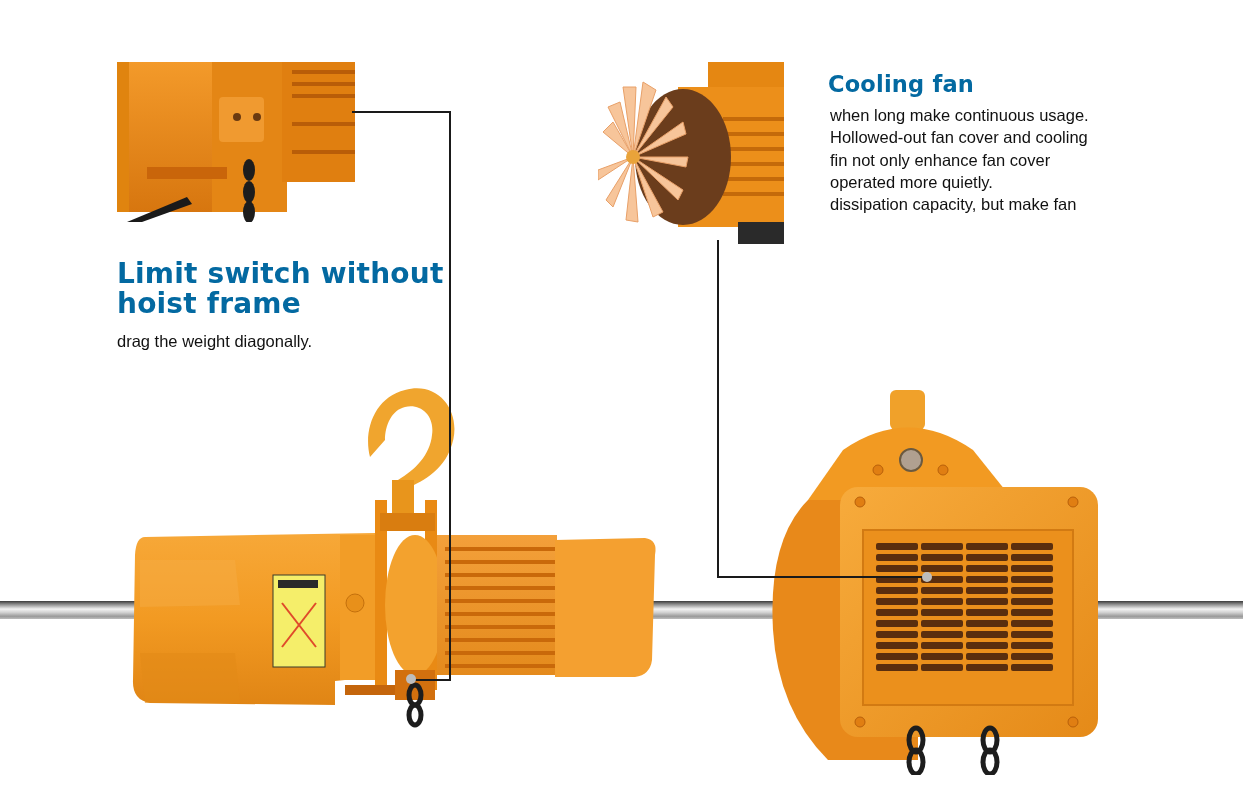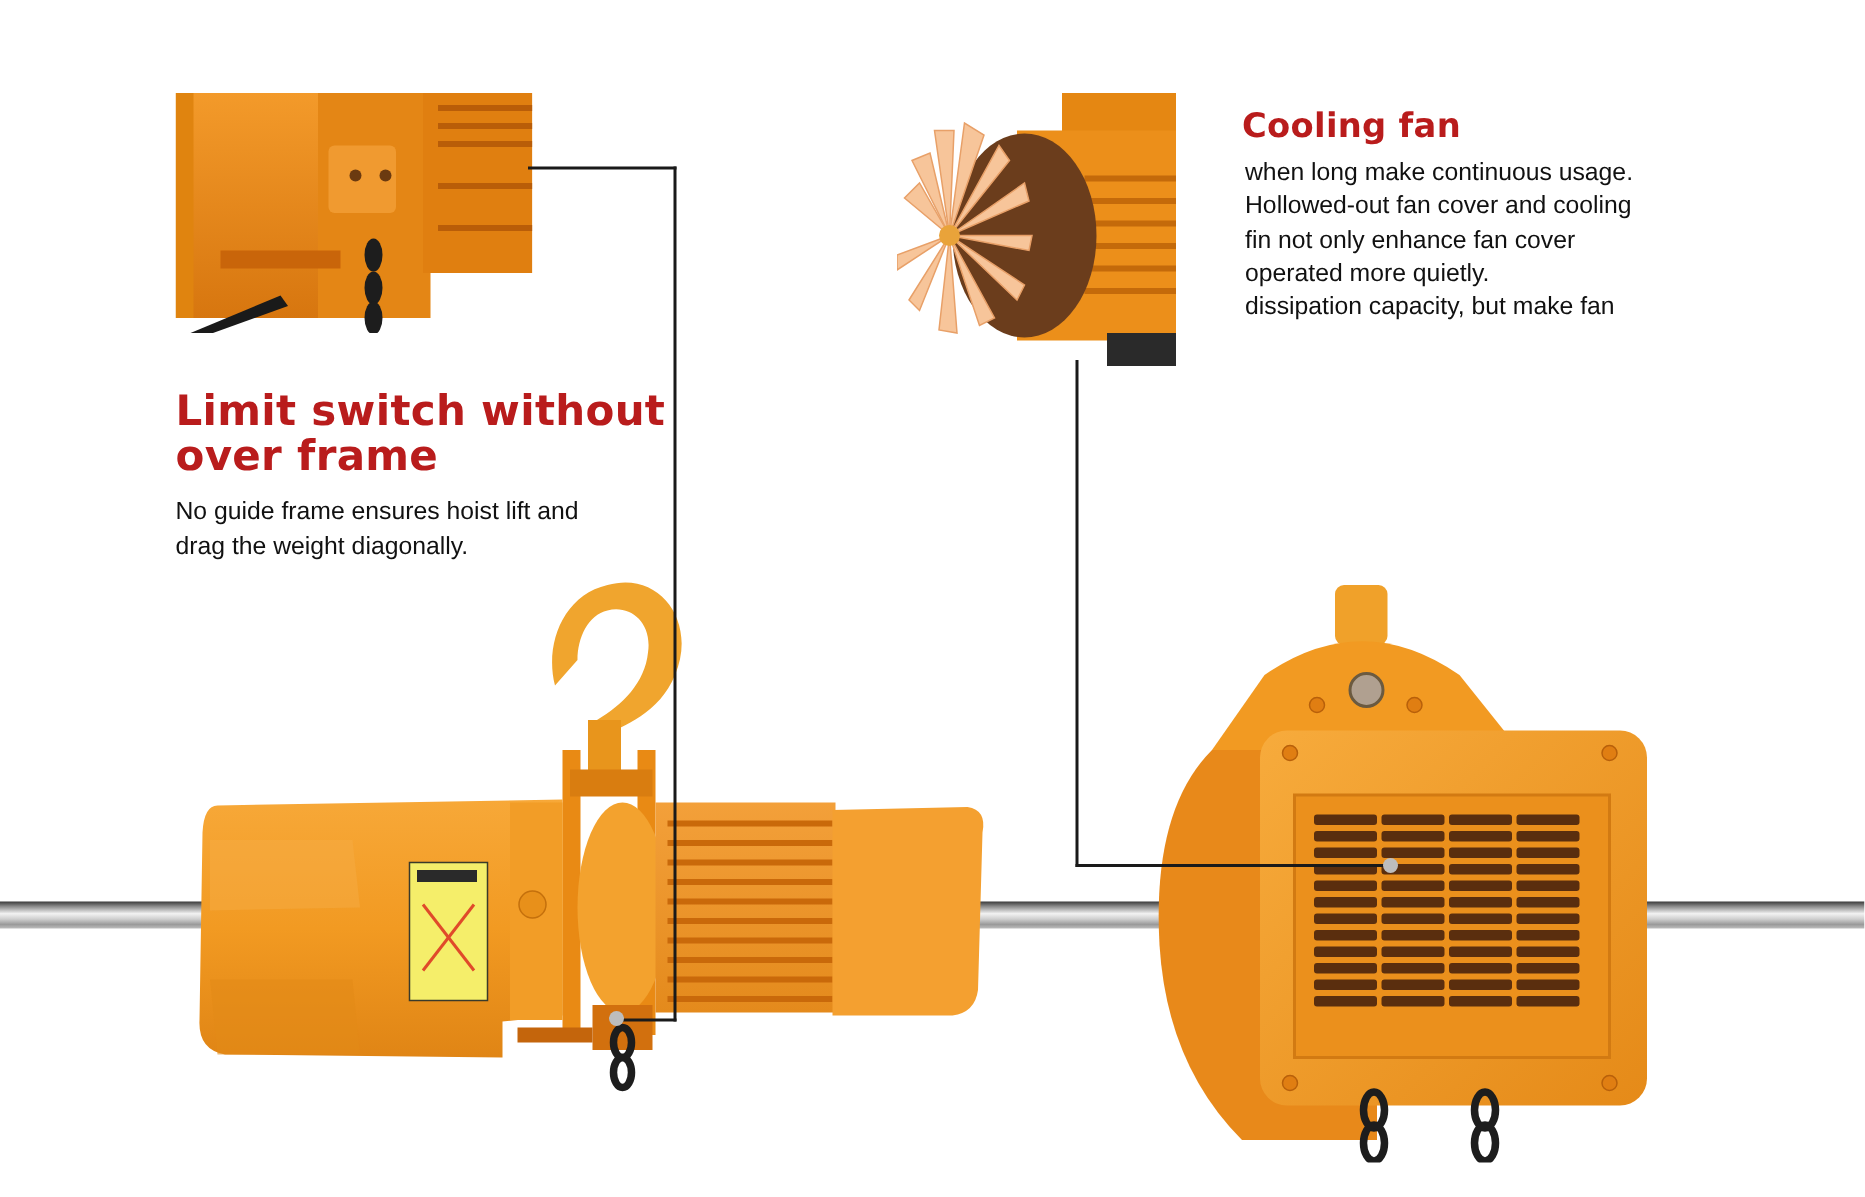--- a/index.html
+++ b/index.html
@@ -2,21 +2,21 @@
 <html><head>
 <meta charset="utf-8">
 <style>
   * { box-sizing: border-box; margin: 0; padding: 0; }
   html, body { width: 1243px; height: 798px; background: #ffffff; overflow: hidden; }
   body { position: relative; font-family: "Liberation Sans", sans-serif; color: #111; }
 
   .abs { position: absolute; }
 
   
-  .feature-title { font-family: "DejaVu Sans", sans-serif; font-weight: bold; color: #b91c1c; }
+  .feature-title { font-family: "DejaVu Sans", sans-serif; font-weight: bold; color: #0369a1; }
   #limit-title { left: 117px; top: 259px; width: 330px; font-size: 28px; line-height: 30px; letter-spacing: 0.2px; }
   #limit-desc  { left: 117px; top: 330px; width: 330px; font-size: 16.5px; line-height: 23px; color: #111; }
   #fan-title   { left: 828px; top: 70px; width: 330px; font-size: 22.5px; line-height: 28px; letter-spacing: 0.2px; }
   #fan-desc    { left: 830px; top: 104px; width: 320px; font-size: 16.5px; line-height: 22.3px; color: #111; }
 
   
   .rail { height: 18px; background: linear-gradient(to bottom, #3a3a3a 0%, #8a8a8a 18%, #f2f2f2 45%, #cfcfcf 65%, #9a9a9a 85%, #bdbdbd 100%); }
 
   
   .line { background: #1a1a1a; }
@@ -88,24 +88,23 @@
       <polygon points="35,95 15,145 8,138"></polygon>
         <polygon points="35,95 0,118 0,108"></polygon>
     </g>
     <circle cx="35" cy="95" r="7" fill="#e9a33a"></circle>
     <rect x="140" y="160" width="46" height="22" fill="#2a2a2a"></rect>
   </svg>
 </div>
 
 <div class="abs feature-title" id="limit-title">
   <div>Limit switch without</div>
-  <div>over frame</div>
+  <div>hoist frame</div>
 </div>
 <div class="abs" id="limit-desc">
-  <div>No guide frame ensures hoist lift and</div>
   <div>drag the weight diagonally.</div>
 </div>
 
 <div class="abs feature-title" id="fan-title">Cooling fan</div>
 <div class="abs" id="fan-desc">
   <div>when long make continuous usage.</div>
   <div>Hollowed-out fan cover and cooling</div>
   <div>fin not only enhance fan cover</div>
   <div>operated more quietly.</div>
   <div>dissipation capacity, but make fan</div>

